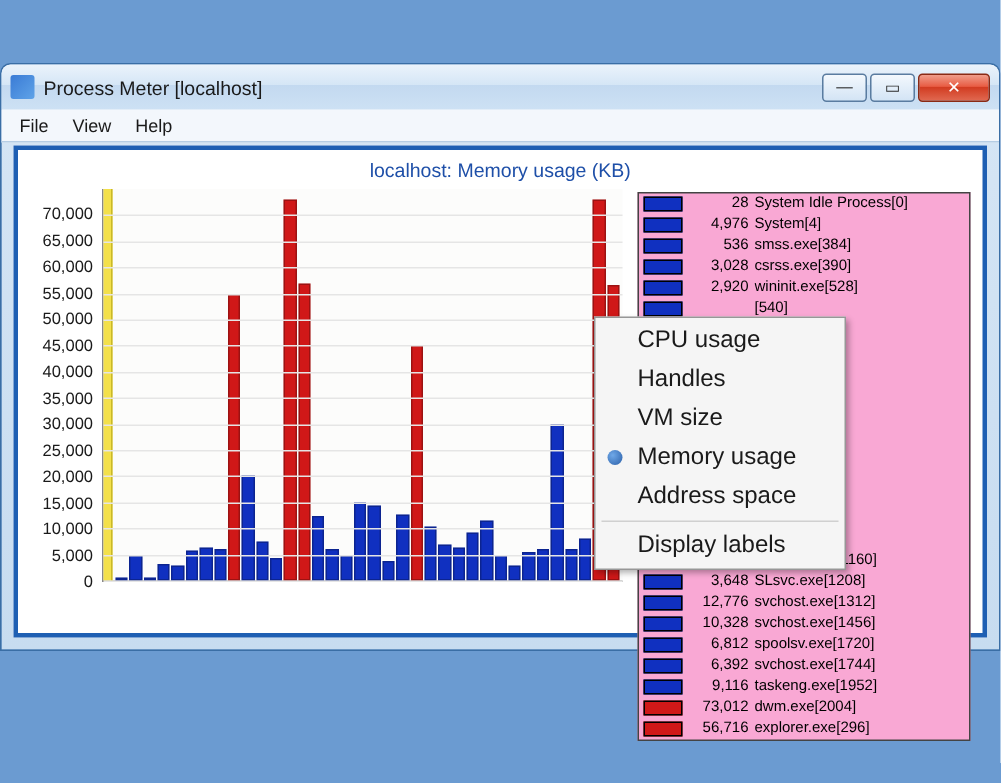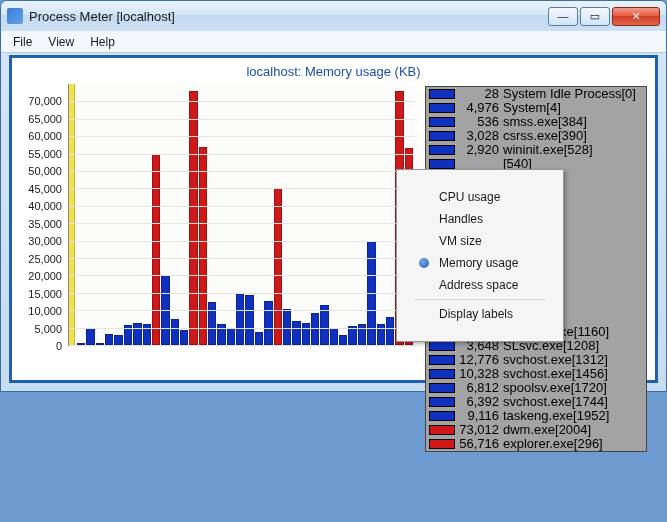--- a/index.html
+++ b/index.html
@@ -11,20 +11,21 @@
   height: 522px;
   overflow: hidden;
 }
 .window {
   width: 667px;
   height: 392px;
   background: linear-gradient(to bottom, #d6e6f5 0%, #c7dcf0 100%);
   border: 1px solid #3a6ea5;
   border-radius: 7px 7px 0 0;
   position: relative;
+  margin-top: 42px;
 }
 .titlebar {
   height: 30px;
   display: flex;
   align-items: center;
   padding: 0 6px;
   background: linear-gradient(to bottom, #ebf3fb 0%, #d5e6f6 45%, #c3d9f0 46%, #cde1f4 100%);
   border-radius: 6px 6px 0 0;
 }
 .titlebar .icon {
@@ -106,23 +107,23 @@
   background:#f3e04a; border-right:1px solid #c9b828;
 }
 .bar {
   flex: 1 1 0;
   min-width: 3px;
 }
 .legend {
   position: absolute;
   right: 8px; top: 28px;
   width: 222px;
-  background: #a3a3a3;
+  background: #f9a8d4;
   border: 1px solid #444;
-  font-size: 13px;
+  font-size: 10px;
   line-height: 14px;
 }
 .legend-row {
   display: flex; align-items: center;
   padding: 0 3px;
   gap: 4px;
   white-space: nowrap;
   overflow: hidden;
 }
 .legend-swatch {
@@ -132,22 +133,22 @@
 }
 .legend-val { width: 40px; text-align: right; flex: none; }
 .legend-name { overflow: hidden; text-overflow: clip; }
 .context-menu {
   position: absolute;
   left: 395px; top: 168px;
   width: 168px;
   background: #f5f5f5;
   border: 1px solid #979797;
   box-shadow: 2px 2px 4px rgba(0,0,0,.3);
-  padding: 16px;
-  font-size: 12px;
+  padding: 2px;
+  font-size: 16px;
 }
 .cm-item {
   padding: 4px 8px 4px 26px;
   position: relative;
   color: #1a1a1a;
 }
 .cm-sep { height: 1px; background: #d0d0d0; margin: 3px 2px; }
 .cm-radio {
   position: absolute; left: 6px; top: 50%;
   width: 10px; height: 10px;

